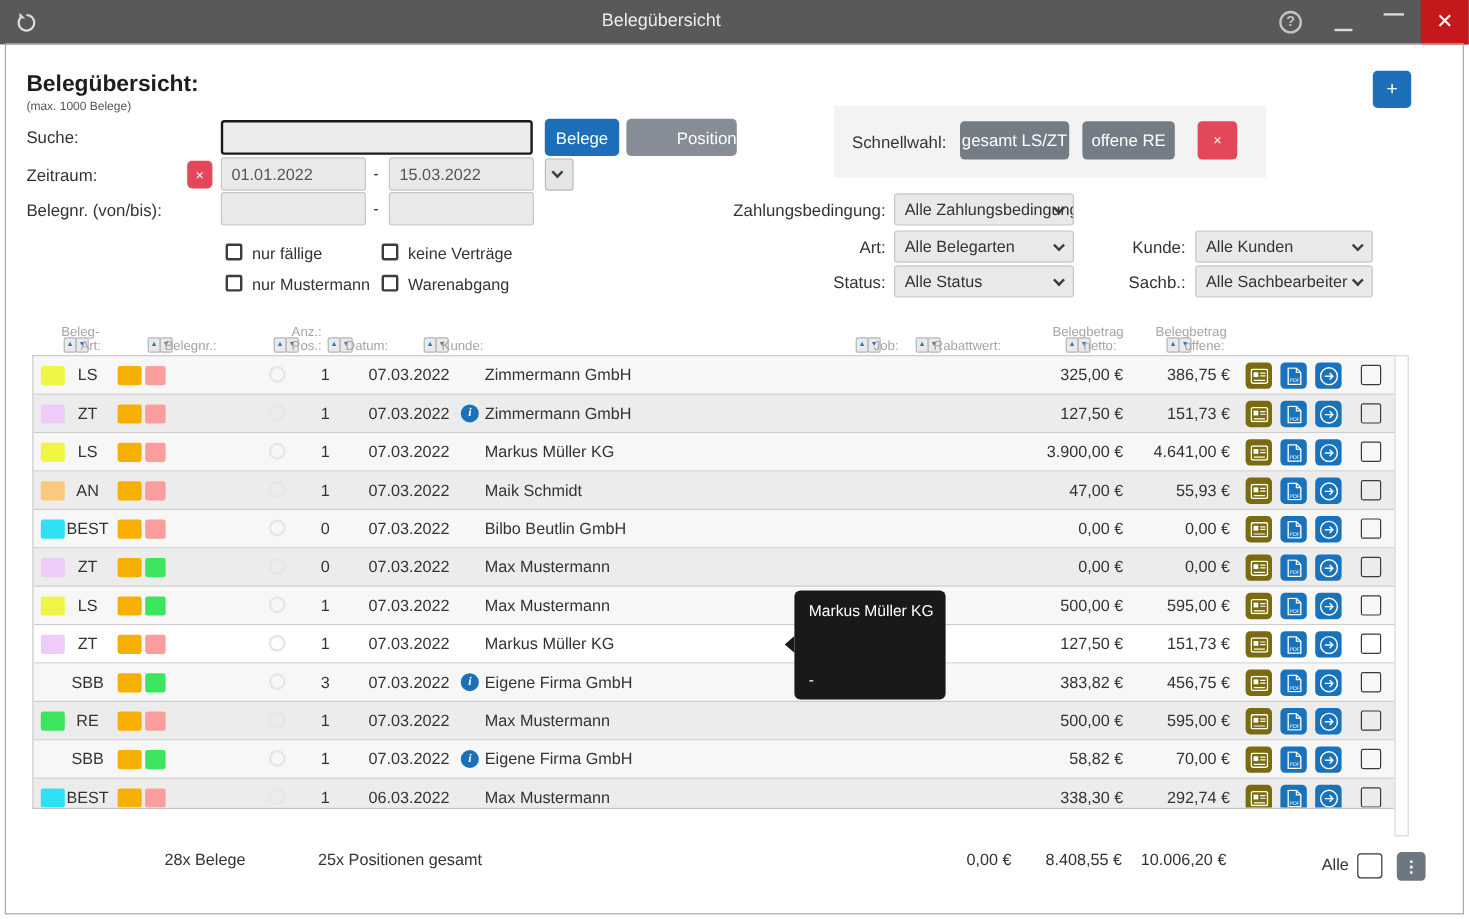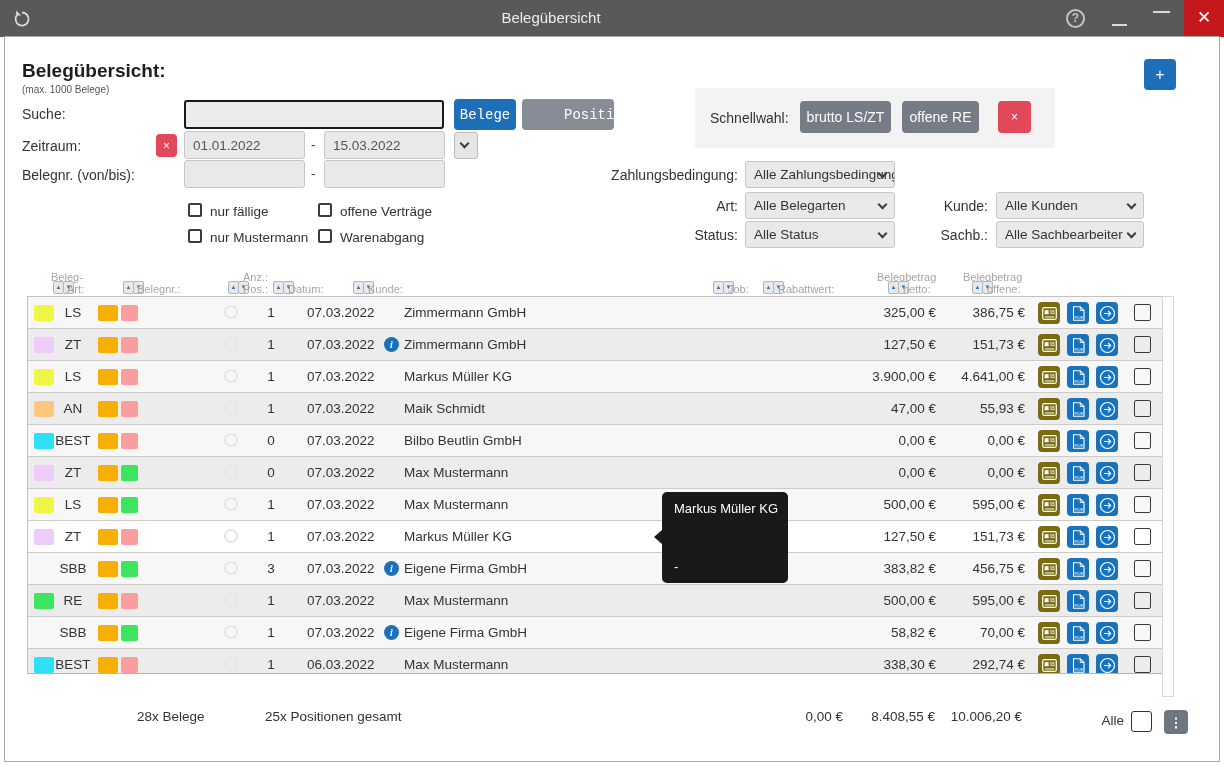--- a/index.html
+++ b/index.html
@@ -28,21 +28,21 @@
   .page-sub   { position:absolute; left:22px; top:84px; font-size:10px; color:#555; }
   .add-btn { position:absolute; left:1144px; top:59px; width:32px; height:31px; background:#1c6fb8;
              border:none; border-radius:4px; color:#fff; font-size:16px; cursor:pointer; }
 
   
   .flabel { position:absolute; font-size:14px; color:#333; white-space:nowrap; }
   .inp { position:absolute; background:#e9e9e9; border:1px solid #c6c6c6; border-radius:3px;
          font-size:13.5px; color:#555; padding:0 8px; font-family:inherit; }
   .search-inp { left:184px; top:100px; width:260px; height:29px; border:2px solid #1a1a1a; background:#ececec; }
   .btn { position:absolute; border:none; border-radius:4px; color:#fff; font-size:14px;
-         font-family:Liberation Mono, monospace; cursor:pointer; }
+         font-family:Liberation Sans, sans-serif; cursor:pointer; }
   .btn-belege { left:454px; top:99px; width:62px; height:31px; background:#1c6fb8; }
   .btn-pos    { left:522px; top:99px; width:92px; height:31px; background:#868d96;padding-left:42px; }
   .btn-red { background:#e2475a; color:#fff; border:none; border-radius:4px; cursor:pointer; font-size:12px; }
   .zr-clear { position:absolute; left:156px; top:134px; width:21px; height:23px; }
   .dash { position:absolute; font-size:13.5px; color:#333; }
   .dd-btn { position:absolute; left:454px; top:132px; width:24px; height:27px; background:#e5e5e5;
             border:1px solid #bbb; border-radius:3px; cursor:pointer; }
   .chev { display:inline-block; width:7px; height:7px; border-right:2px solid #3c3c3c;
           border-bottom:2px solid #3c3c3c; transform:rotate(45deg); }
   .dd-btn .chev { position:absolute; left:6px; top:7px; }
@@ -149,29 +149,29 @@
   </span>
 
 <div class="flabel" style="left:22px;top:167px">Belegnr. (von/bis):</div>
 <input class="inp" style="left: 184px; top: 160px; width: 121px; height: 28px;" value="">
 <span class="dash" style="left:311px;top:166px">-</span>
 <input class="inp" style="left: 324px; top: 160px; width: 121px; height: 28px;" value="">
 
 <span class="cbx" style="left:188px;top:203px"></span>
 <span class="cbx-label" style="left:210px;top:204px">nur fällige</span>
 <span class="cbx" style="left:318px;top:203px"></span>
-<span class="cbx-label" style="left:340px;top:204px">offene Verträge</span>
+<span class="cbx-label" style="left:340px;top:204px">keine Verträge</span>
 <span class="cbx" style="left:188px;top:229px"></span>
 <span class="cbx-label" style="left:210px;top:230px">nur Mustermann</span>
 <span class="cbx" style="left:318px;top:229px"></span>
 <span class="cbx-label" style="left:340px;top:230px">Warenabgang</span>
 
 <div class="schnellwahl">
   <span class="sw-label">Schnellwahl:</span>
-  <button class="sw-btn sw-btn1">brutto LS/ZT</button>
+  <button class="sw-btn sw-btn1">gesamt LS/ZT</button>
   <button class="sw-btn sw-btn2">offene RE</button>
   <button class="btn-red sw-clear">×</button>
 </div>
 
 <div class="sel-label" style="left:560px;top:167px;width:178px">Zahlungsbedingung:</div>
 <div class="selbox" style="left:745px;top:161px;width:150px">
   <span class="val">Alle Zahlungsbedingungen</span>
   <span class="chev"></span>
 </div>
 <div class="sel-label" style="left:640px;top:198px;width:98px">Art:</div>

